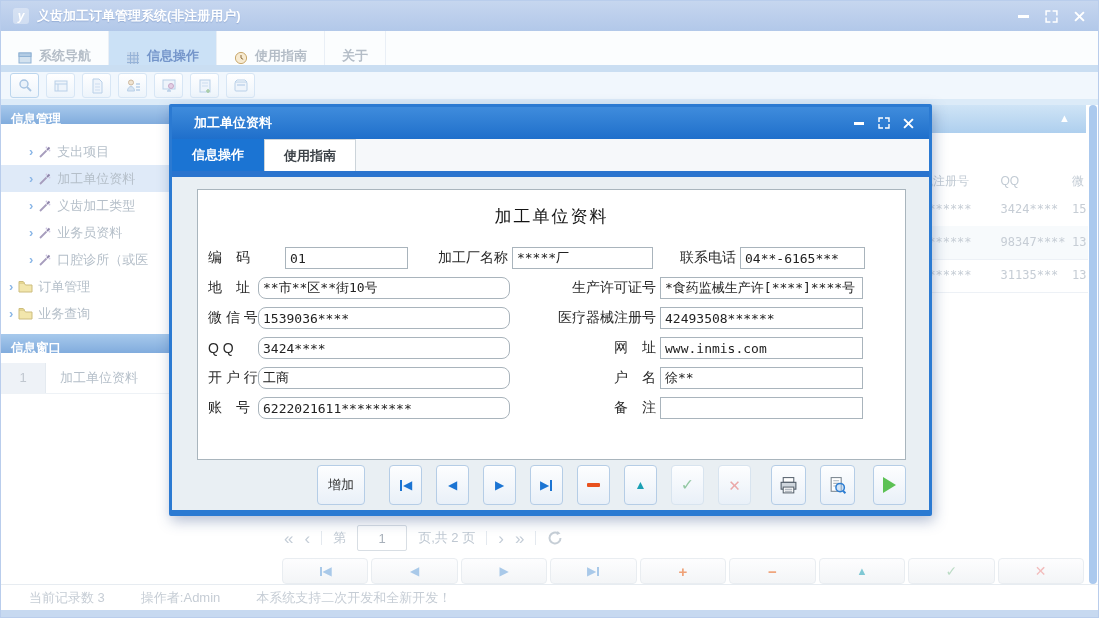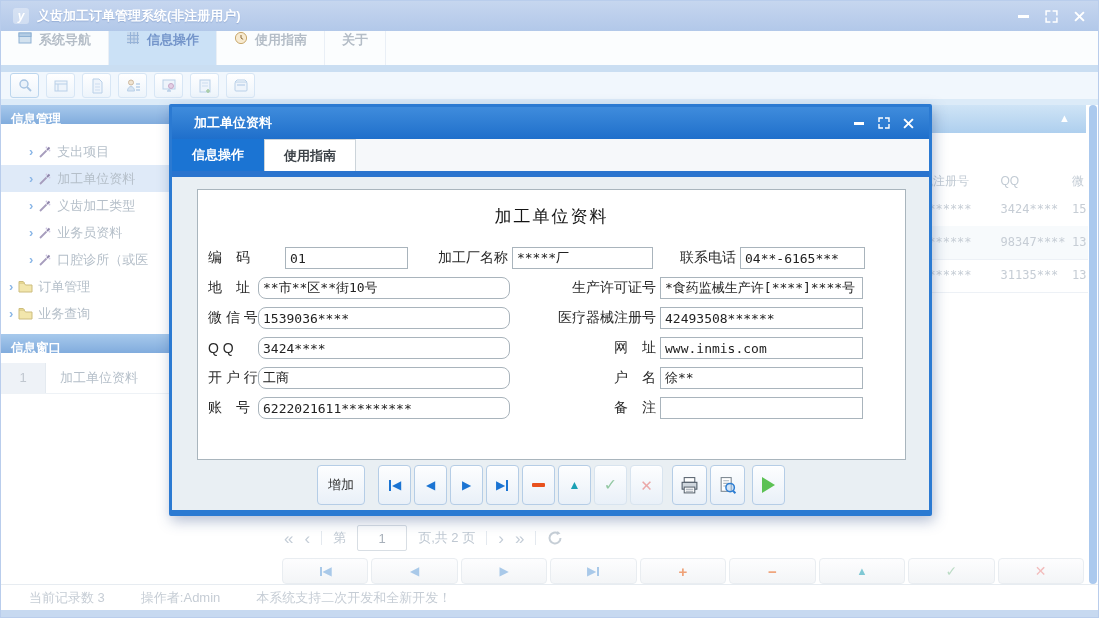--- a/index.html
+++ b/index.html
@@ -9,21 +9,21 @@
 
   
   .titlebar{left:0;top:0;right:0;height:30px;background:linear-gradient(#c6d6ef,#b2c8e9);display:flex;align-items:center;padding:0 12px;box-sizing:border-box;}
   .app-icon{width:16px;height:16px;border-radius:3px;background:rgba(255,255,255,.35);color:#fff;font-weight:bold;font-style:italic;font-size:12px;display:flex;align-items:center;justify-content:center;margin-right:8px;}
   .title-text{color:#fff;font-weight:bold;font-size:13px;text-shadow:0 1px 1px rgba(110,140,190,.45);}
   .win-controls{margin-left:auto;display:flex;gap:14px;align-items:center;}
   .wbtn{width:14px;height:14px;display:flex;align-items:center;justify-content:center;cursor:pointer;}
 
   
   .tabbar{left:0;top:30px;right:0;height:34px;background:#fbfdfe;display:flex;}
-  .mtab{display:flex;align-items:flex-start;padding:0 17px;border-right:1px solid #e9eff6;color:#b4bdc7;font-size:13px;font-weight:bold;gap:7px;cursor:pointer;}
+  .mtab{display:flex;align-items:flex-end;padding:0 17px;border-right:1px solid #e9eff6;color:#b4bdc7;font-size:13px;font-weight:bold;gap:7px;cursor:pointer;}
   .mtab.active{background:#cbe1f6;color:#7495ca;}
   .strip1{left:0;top:64px;right:0;height:7px;background:#cadef2;}
 
   
   .toolbar{left:0;top:71px;right:0;height:27px;background:#f1f7fd;display:flex;align-items:center;padding:0 9px;gap:7px;box-sizing:border-box;}
   .tbtn{width:27px;height:23px;border:1px solid #d7e6f5;border-radius:3px;background:linear-gradient(#ffffff,#edf4fb);display:flex;align-items:center;justify-content:center;cursor:pointer;}
   .tbtn.focus{border-color:#bcd6ee;}
   .strip2{left:0;top:98px;right:0;height:6px;background:#dcebf8;}
 
   
@@ -79,21 +79,21 @@
   .dcontent{position:relative;flex:1;background:#e9eff3;}
   .panel{position:absolute;left:25px;top:12px;width:709px;height:271px;background:#fff;border:1px solid #a9b5bd;box-sizing:border-box;}
   .ftitle{position:absolute;left:25px;width:709px;top:28px;text-align:center;font-size:17px;color:#141414;letter-spacing:2px;}
   .frow{position:absolute;left:36px;width:657px;height:24px;display:flex;align-items:center;font-size:14px;color:#2a2a2a;white-space:nowrap;}
   .frow input{height:22px;border:1px solid #a9b4bc;background:#fff;font-family:"DejaVu Sans Mono",monospace;font-size:13px;color:#222;padding:0 4px;box-sizing:border-box;}
   .lab-a{width:78px;} .inp-a{width:123px;}
   .lab-b{width:101px;text-align:right;margin-right:4px;} .inp-b{width:141px;}
   .lab-c{width:84px;text-align:right;margin-right:4px;} .inp-c{width:125px;}
   .lab-l{width:50px;} .inp-l{width:252px;border-radius:8px;}
   .lab-r{width:146px;text-align:right;margin-right:4px;} .inp-r{width:203px;}
-  .dbtns{position:absolute;left:145px;top:288px;display:flex;align-items:center;gap:3px;}
+  .dbtns{position:absolute;left:145px;top:288px;display:flex;align-items:center;gap:14px;}
   .dbtn{height:38px;border:1px solid #b5cde6;border-radius:4px;background:linear-gradient(#fdfeff,#e9f0f8);display:flex;align-items:center;justify-content:center;cursor:pointer;box-shadow:inset 0 1px 0 #fff;}
   .dbtn.txt{width:46px;font-size:13px;color:#333;}
   .dbtn.sq{width:31px;} .dbtn.ic{width:33px;}
   .g-blue{color:#1b74d3;font-size:12px;line-height:1;}
   .g-up{color:#1ba0b4;font-size:12px;line-height:1;}
   .g-check{color:#93c8a3;font-size:16px;line-height:1;}
   .g-x{color:#eba8a8;font-size:15px;line-height:1;}
   .nbar{display:inline-block;width:2px;height:11px;background:#1b74d3;margin:0 1px;}
   .minusbar{display:inline-block;width:13px;height:4px;background:#e8511e;border-radius:1px;}
   .playtri{width:0;height:0;border-left:13px solid #5cc154;border-top:8px solid transparent;border-bottom:8px solid transparent;}

